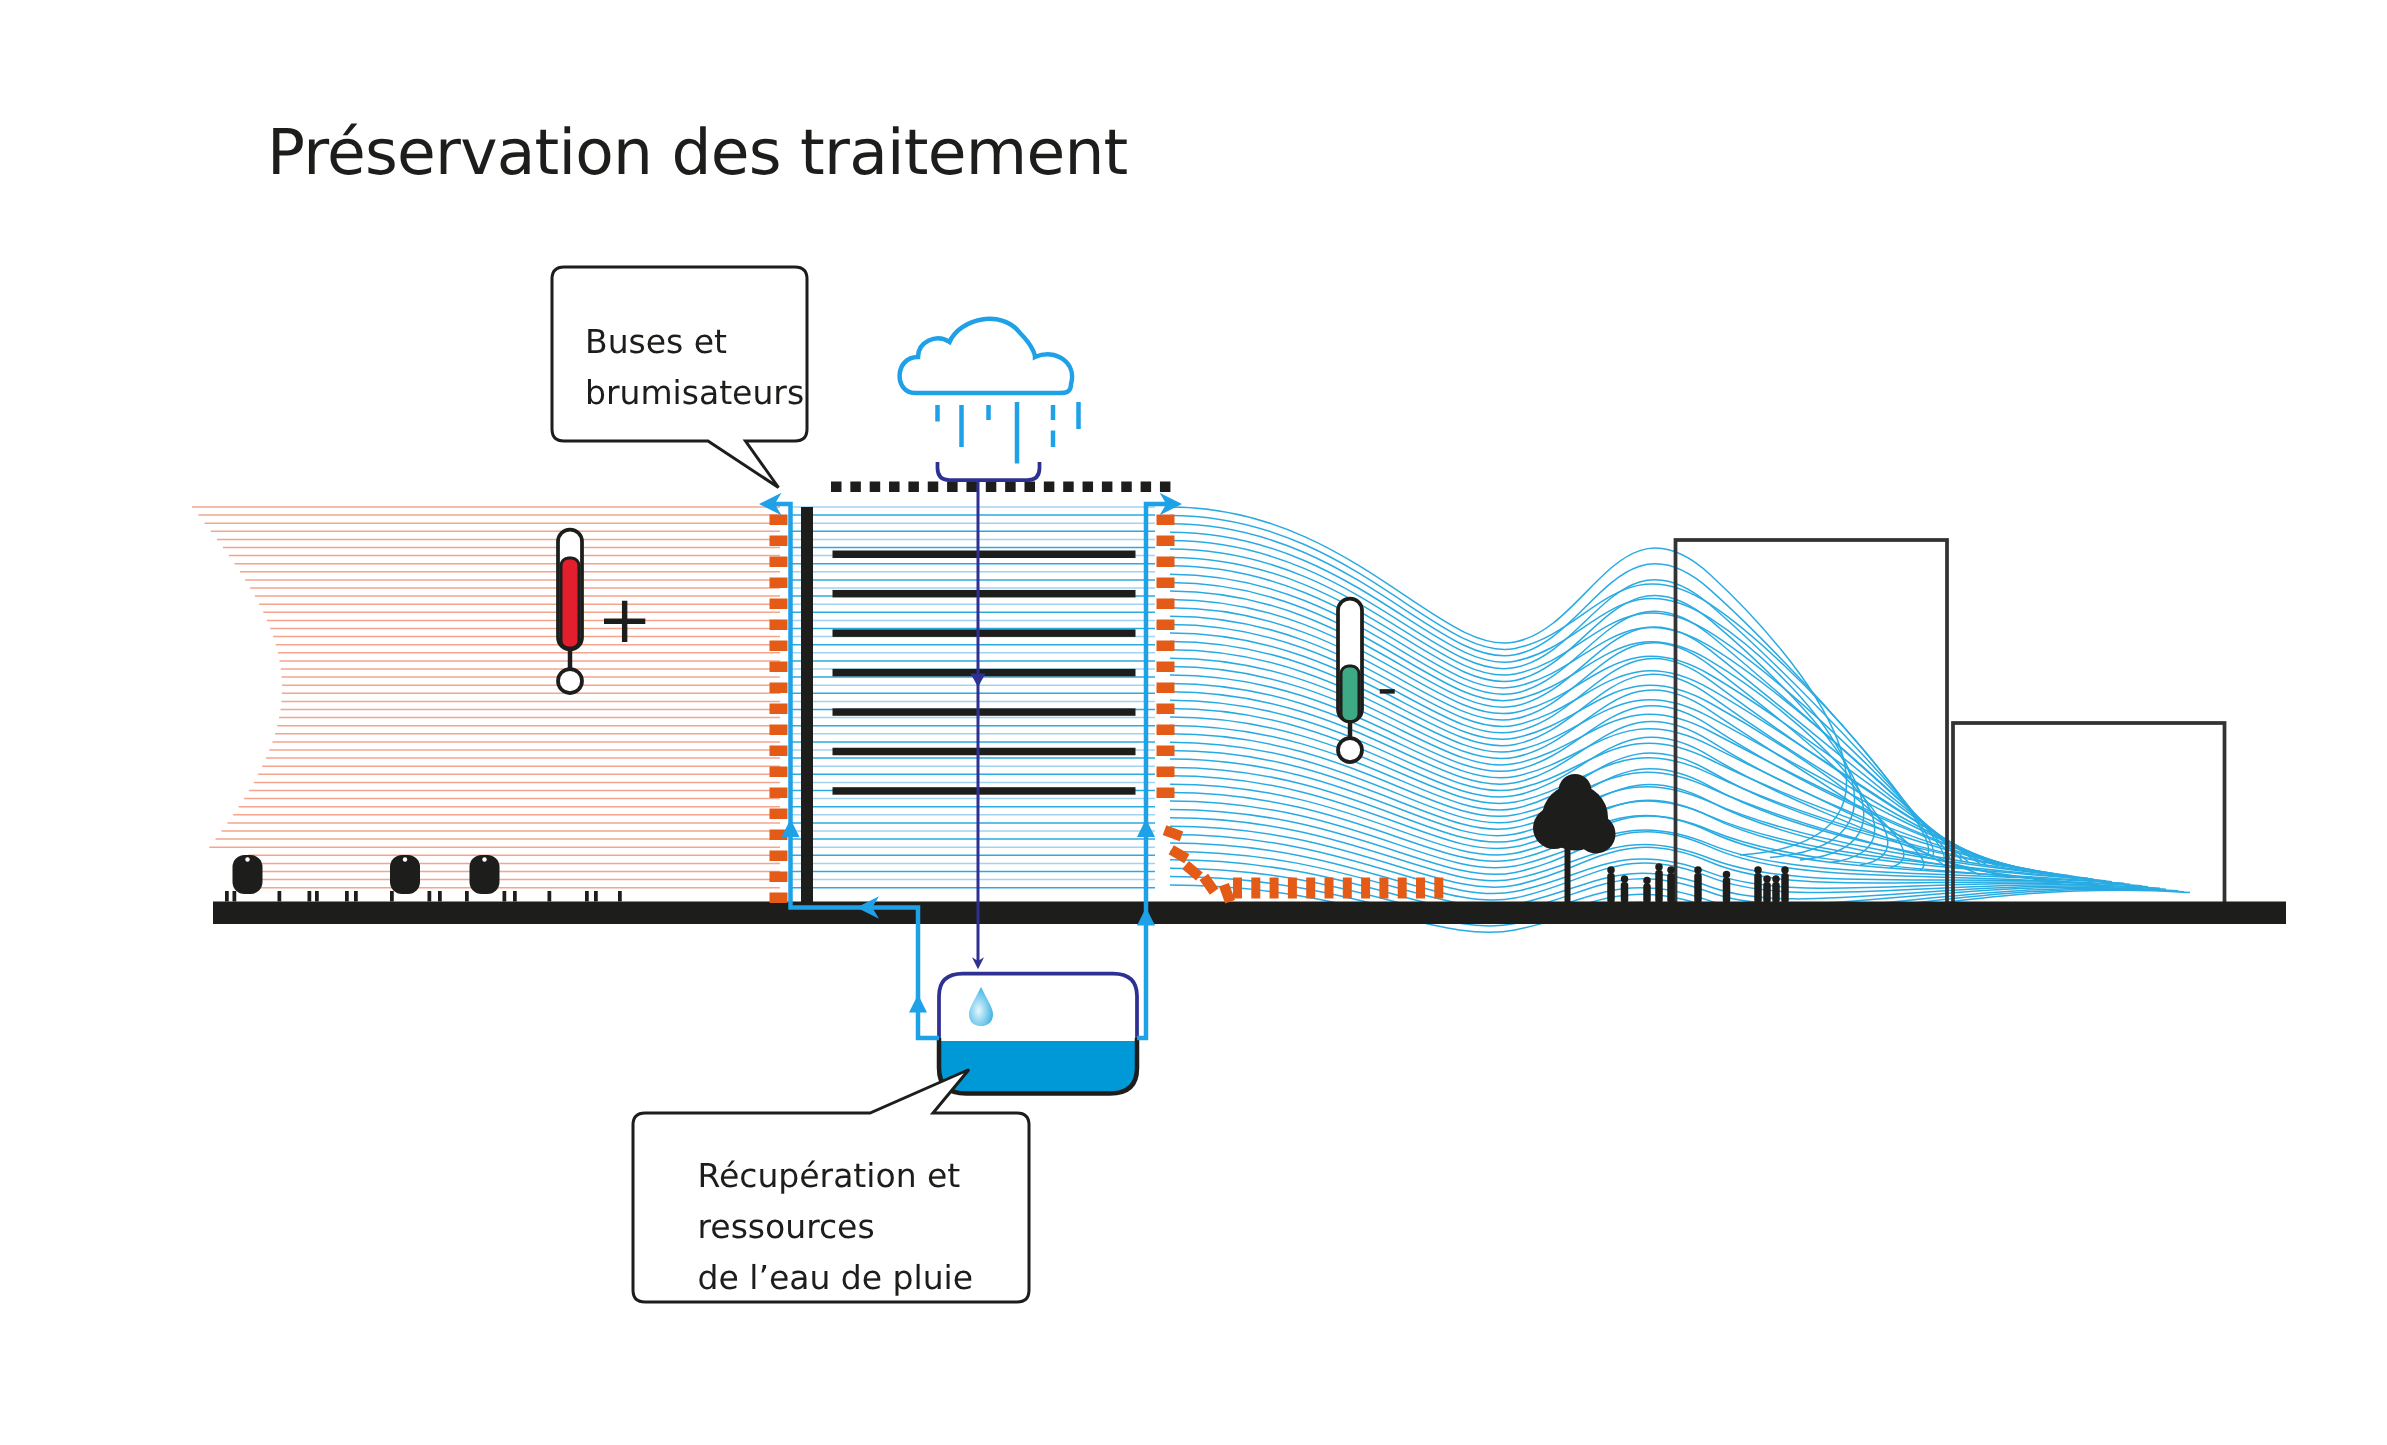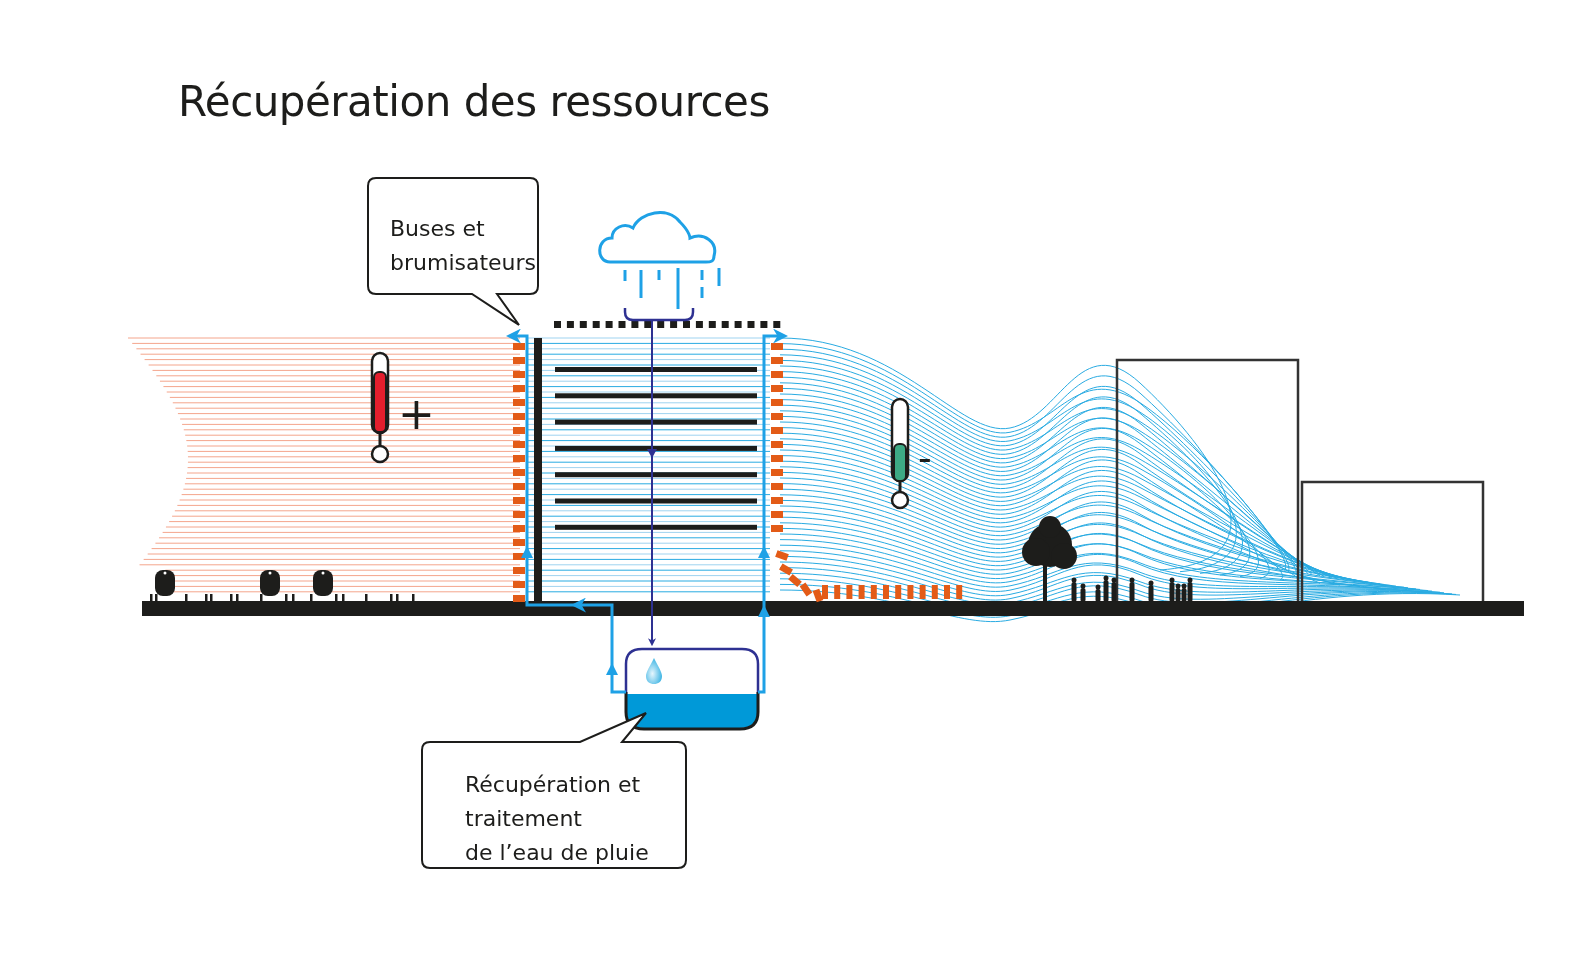--- a/index.html
+++ b/index.html
@@ -11,21 +11,21 @@
   .bubble-text { position: absolute; font-size: 22px; line-height: 34px; margin: 12px; white-space: pre; }
   #bubble1-text { left: 378px; top: 200px; }
   #bubble2-text { left: 453px; top: 756px; }
   .sign { position: absolute; font-size: 44px; line-height: 44px; font-weight: normal; }
   #plus-sign { left: 398px; top: 392px; }
   #minus-sign { left: 918px; top: 436px; font-size: 38px; }
 </style>
 </head>
 <body>
 
-<h1 id="title">Récupération des ressources</h1>
+<h1 id="title">Préservation des traitement</h1>
 
 <svg id="diagram" width="1591" height="963" viewBox="0 0 1591 963">
   <defs>
     <marker id="arrowBlue" viewBox="0 0 10 10" refX="6" refY="5" markerWidth="5" markerHeight="5" orient="auto">
       <path d="M0,0 L10,5 L0,10 L3,5 Z" fill="#1ea1e6"></path>
     </marker>
     <marker id="arrowNavy" viewBox="0 0 10 10" refX="6" refY="5" markerWidth="4" markerHeight="4" orient="auto">
       <path d="M0,0 L10,5 L0,10 L3,5 Z" fill="#2e3192"></path>
     </marker>
     <radialGradient id="dropGrad" cx="40%" cy="60%" r="60%">
@@ -412,16 +412,16 @@
       <g>
         <circle cx="1190" cy="580" r="2.5" fill="#1d1d1b"></circle>
         <rect x="1187.5" y="582" width="5" height="20" rx="2" fill="#1d1d1b"></rect>
       </g>
     </g>
 </svg>
 
 <div id="bubble1-text" class="bubble-text">Buses et
 brumisateurs</div>
 <div id="bubble2-text" class="bubble-text">Récupération et
-traitement
+ressources
 de l’eau de pluie</div>
 <div id="plus-sign" class="sign">+</div>
 <div id="minus-sign" class="sign">-</div>
 
 </body></html>

